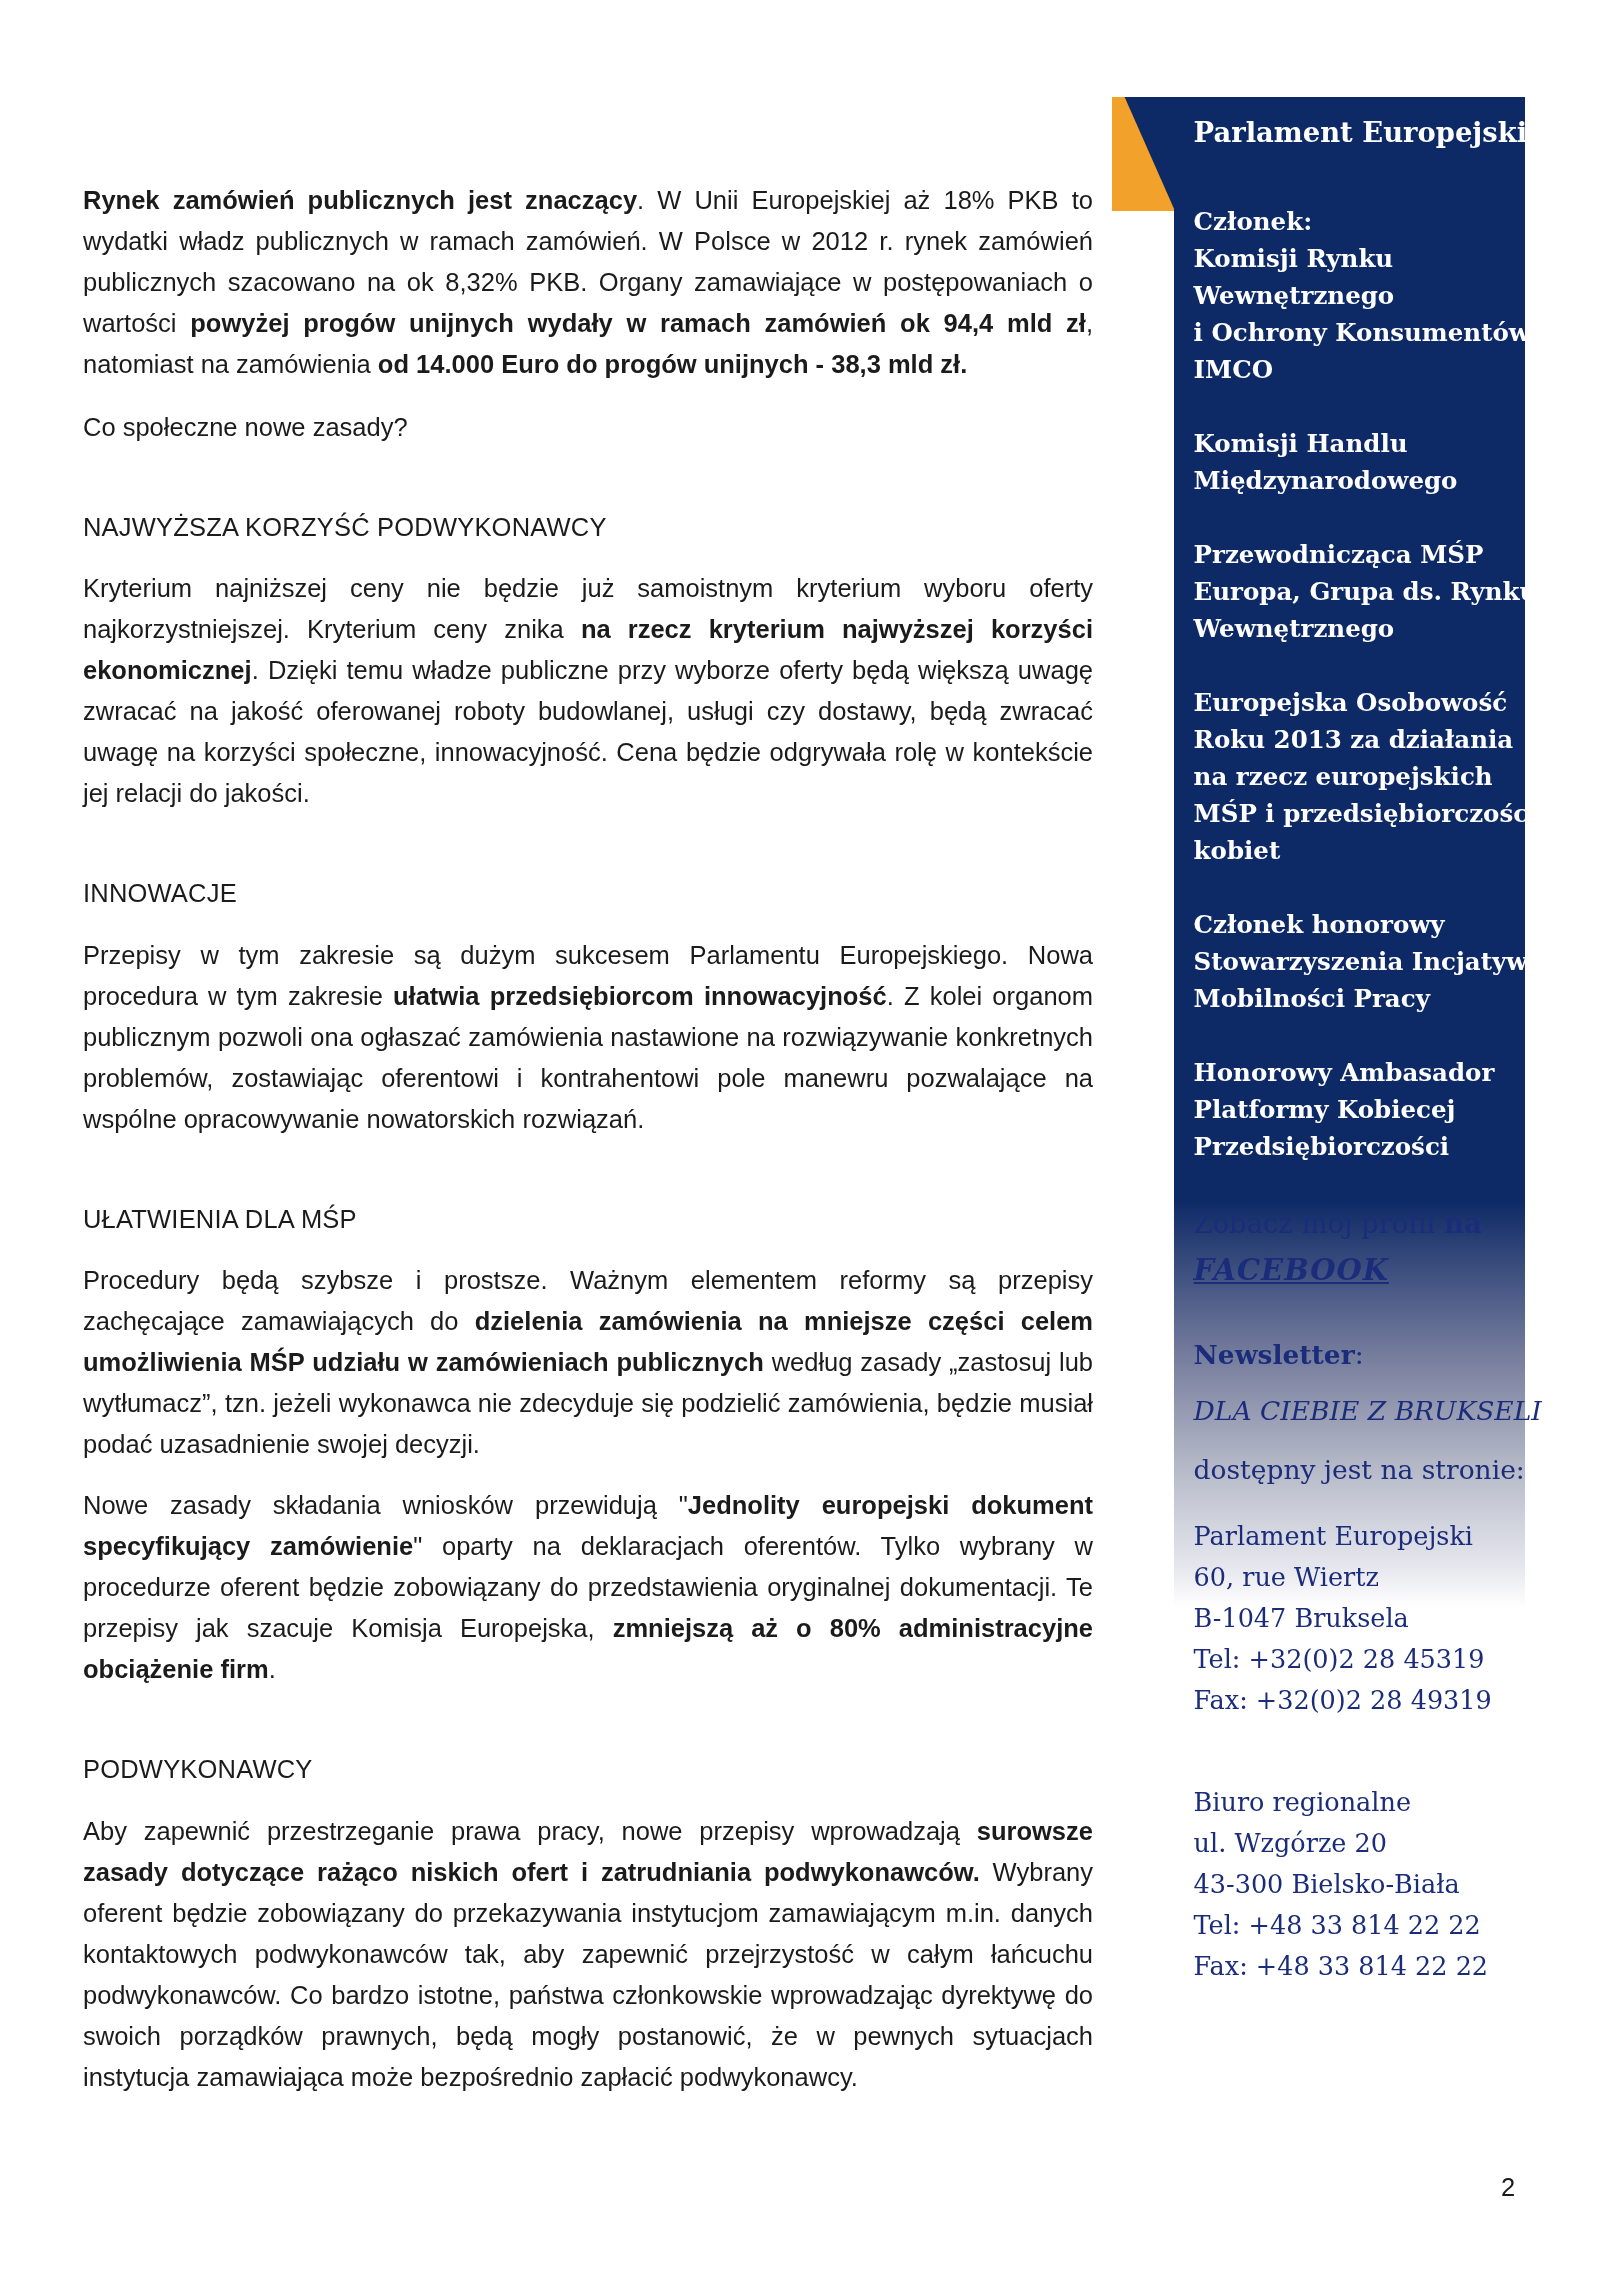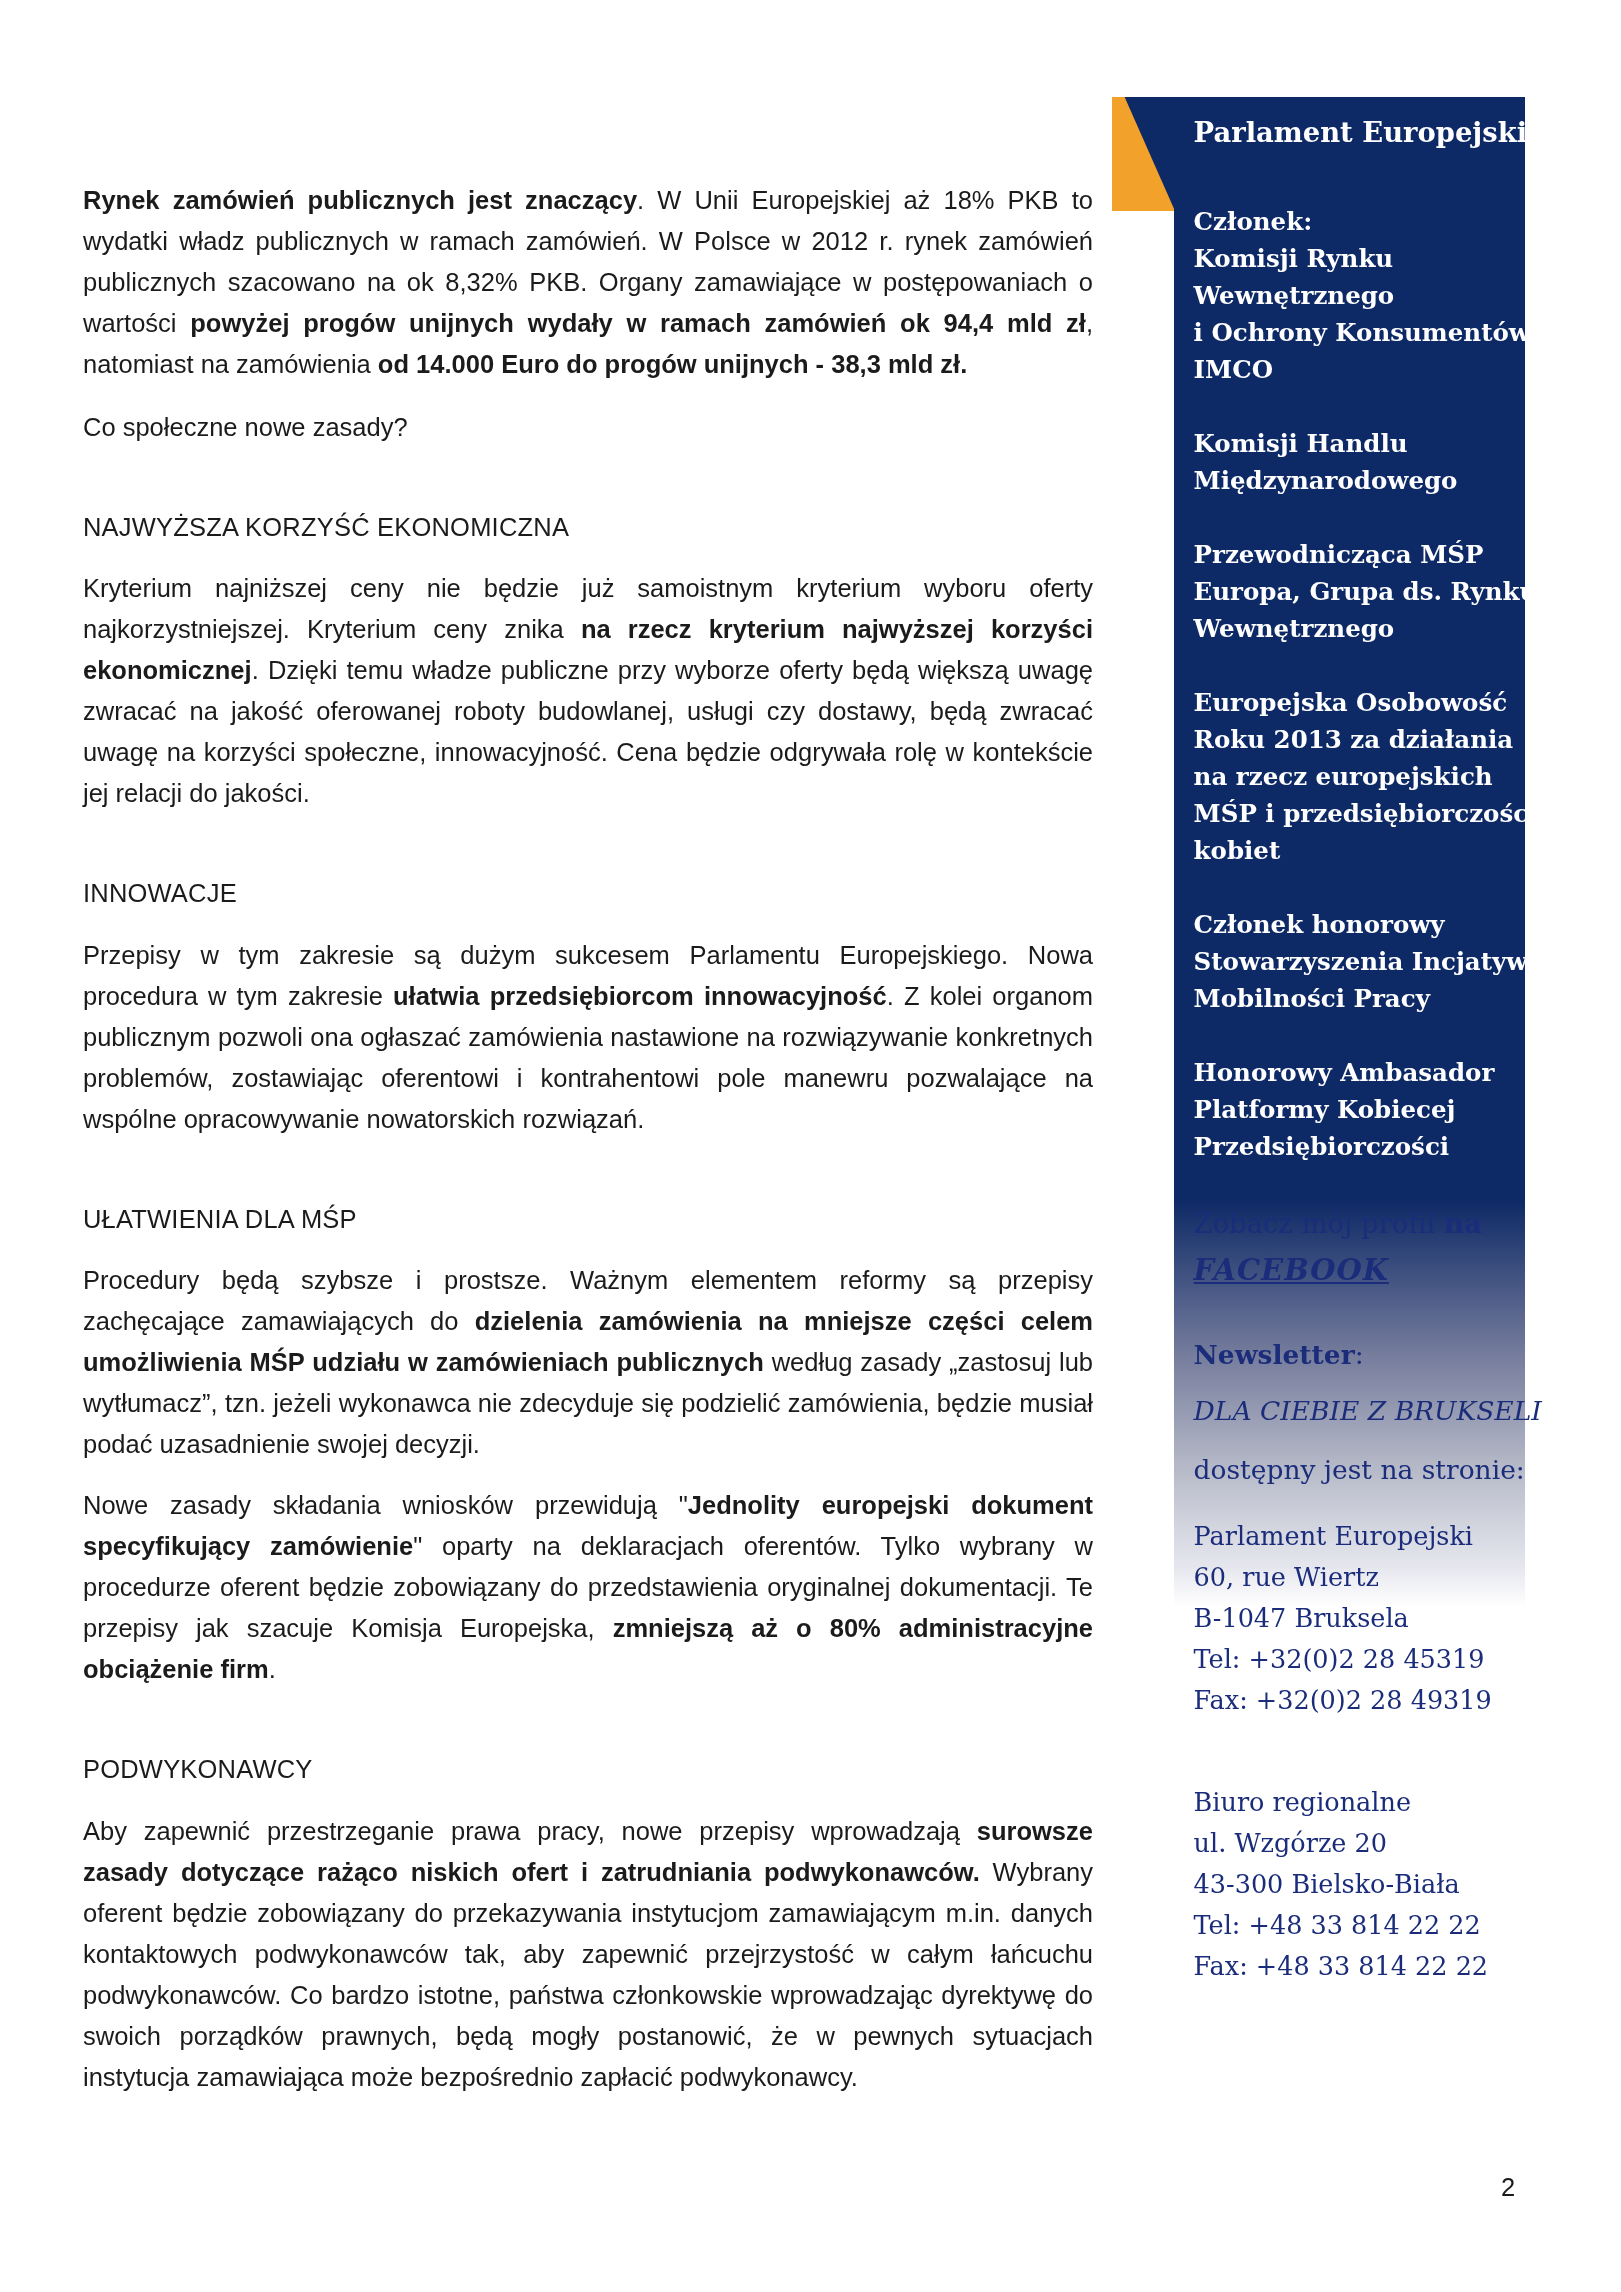--- a/index.html
+++ b/index.html
@@ -152,21 +152,21 @@
 </style>
 </head>
 <body>
 
 <div class="page">
 
   <main class="content">
     <p><span class="b">Rynek zamówień publicznych jest znaczący</span><span>. W Unii Europejskiej aż 18% PKB to wydatki władz publicznych w ramach zamówień. W Polsce w 2012 r. rynek zamówień publicznych szacowano na ok 8,32% PKB. Organy zamawiające w postępowaniach o wartości </span><span class="b">powyżej progów unijnych wydały w ramach zamówień ok 94,4 mld zł</span><span>, natomiast na zamówienia </span><span class="b">od 14.000 Euro do progów unijnych - 38,3 mld zł.</span></p>
     <p class="question">Co społeczne nowe zasady?</p>
 
-    <h2>NAJWYŻSZA KORZYŚĆ EKONOMICZNA</h2>
+    <h2>NAJWYŻSZA KORZYŚĆ PODWYKONAWCY</h2>
     <p><span>Kryterium najniższej ceny nie będzie już samoistnym kryterium wyboru oferty najkorzystniejszej. Kryterium ceny znika </span><span class="b">na rzecz kryterium najwyższej korzyści ekonomicznej</span><span>. Dzięki temu władze publiczne przy wyborze oferty będą większą uwagę zwracać na jakość oferowanej roboty budowlanej, usługi czy dostawy, będą zwracać uwagę na korzyści społeczne, innowacyjność. Cena będzie odgrywała rolę w kontekście jej relacji do jakości.</span></p>
 
     <h2>INNOWACJE</h2>
     <p><span>Przepisy w tym zakresie są dużym sukcesem Parlamentu Europejskiego. Nowa procedura w tym zakresie </span><span class="b">ułatwia przedsiębiorcom innowacyjność</span><span>. Z kolei organom publicznym pozwoli ona ogłaszać zamówienia nastawione na rozwiązywanie konkretnych problemów, zostawiając oferentowi i kontrahentowi pole manewru pozwalające na wspólne opracowywanie nowatorskich rozwiązań.</span></p>
 
     <h2>UŁATWIENIA DLA MŚP</h2>
     <p><span>Procedury będą szybsze i prostsze. Ważnym elementem reformy są przepisy zachęcające zamawiających do </span><span class="b">dzielenia zamówienia na mniejsze części celem umożliwienia MŚP udziału w zamówieniach publicznych</span><span> według zasady „zastosuj lub wytłumacz”, tzn. jeżeli wykonawca nie zdecyduje się podzielić zamówienia, będzie musiał podać uzasadnienie swojej decyzji.</span></p>
     <p><span>Nowe zasady składania wniosków przewidują "</span><span class="b">Jednolity europejski dokument specyfikujący zamówienie</span><span>" oparty na deklaracjach oferentów. Tylko wybrany w procedurze oferent będzie zobowiązany do przedstawienia oryginalnej dokumentacji. Te przepisy jak szacuje Komisja Europejska, </span><span class="b">zmniejszą aż o 80% administracyjne obciążenie firm</span><span>.</span></p>
 
     <h2>PODWYKONAWCY</h2>

